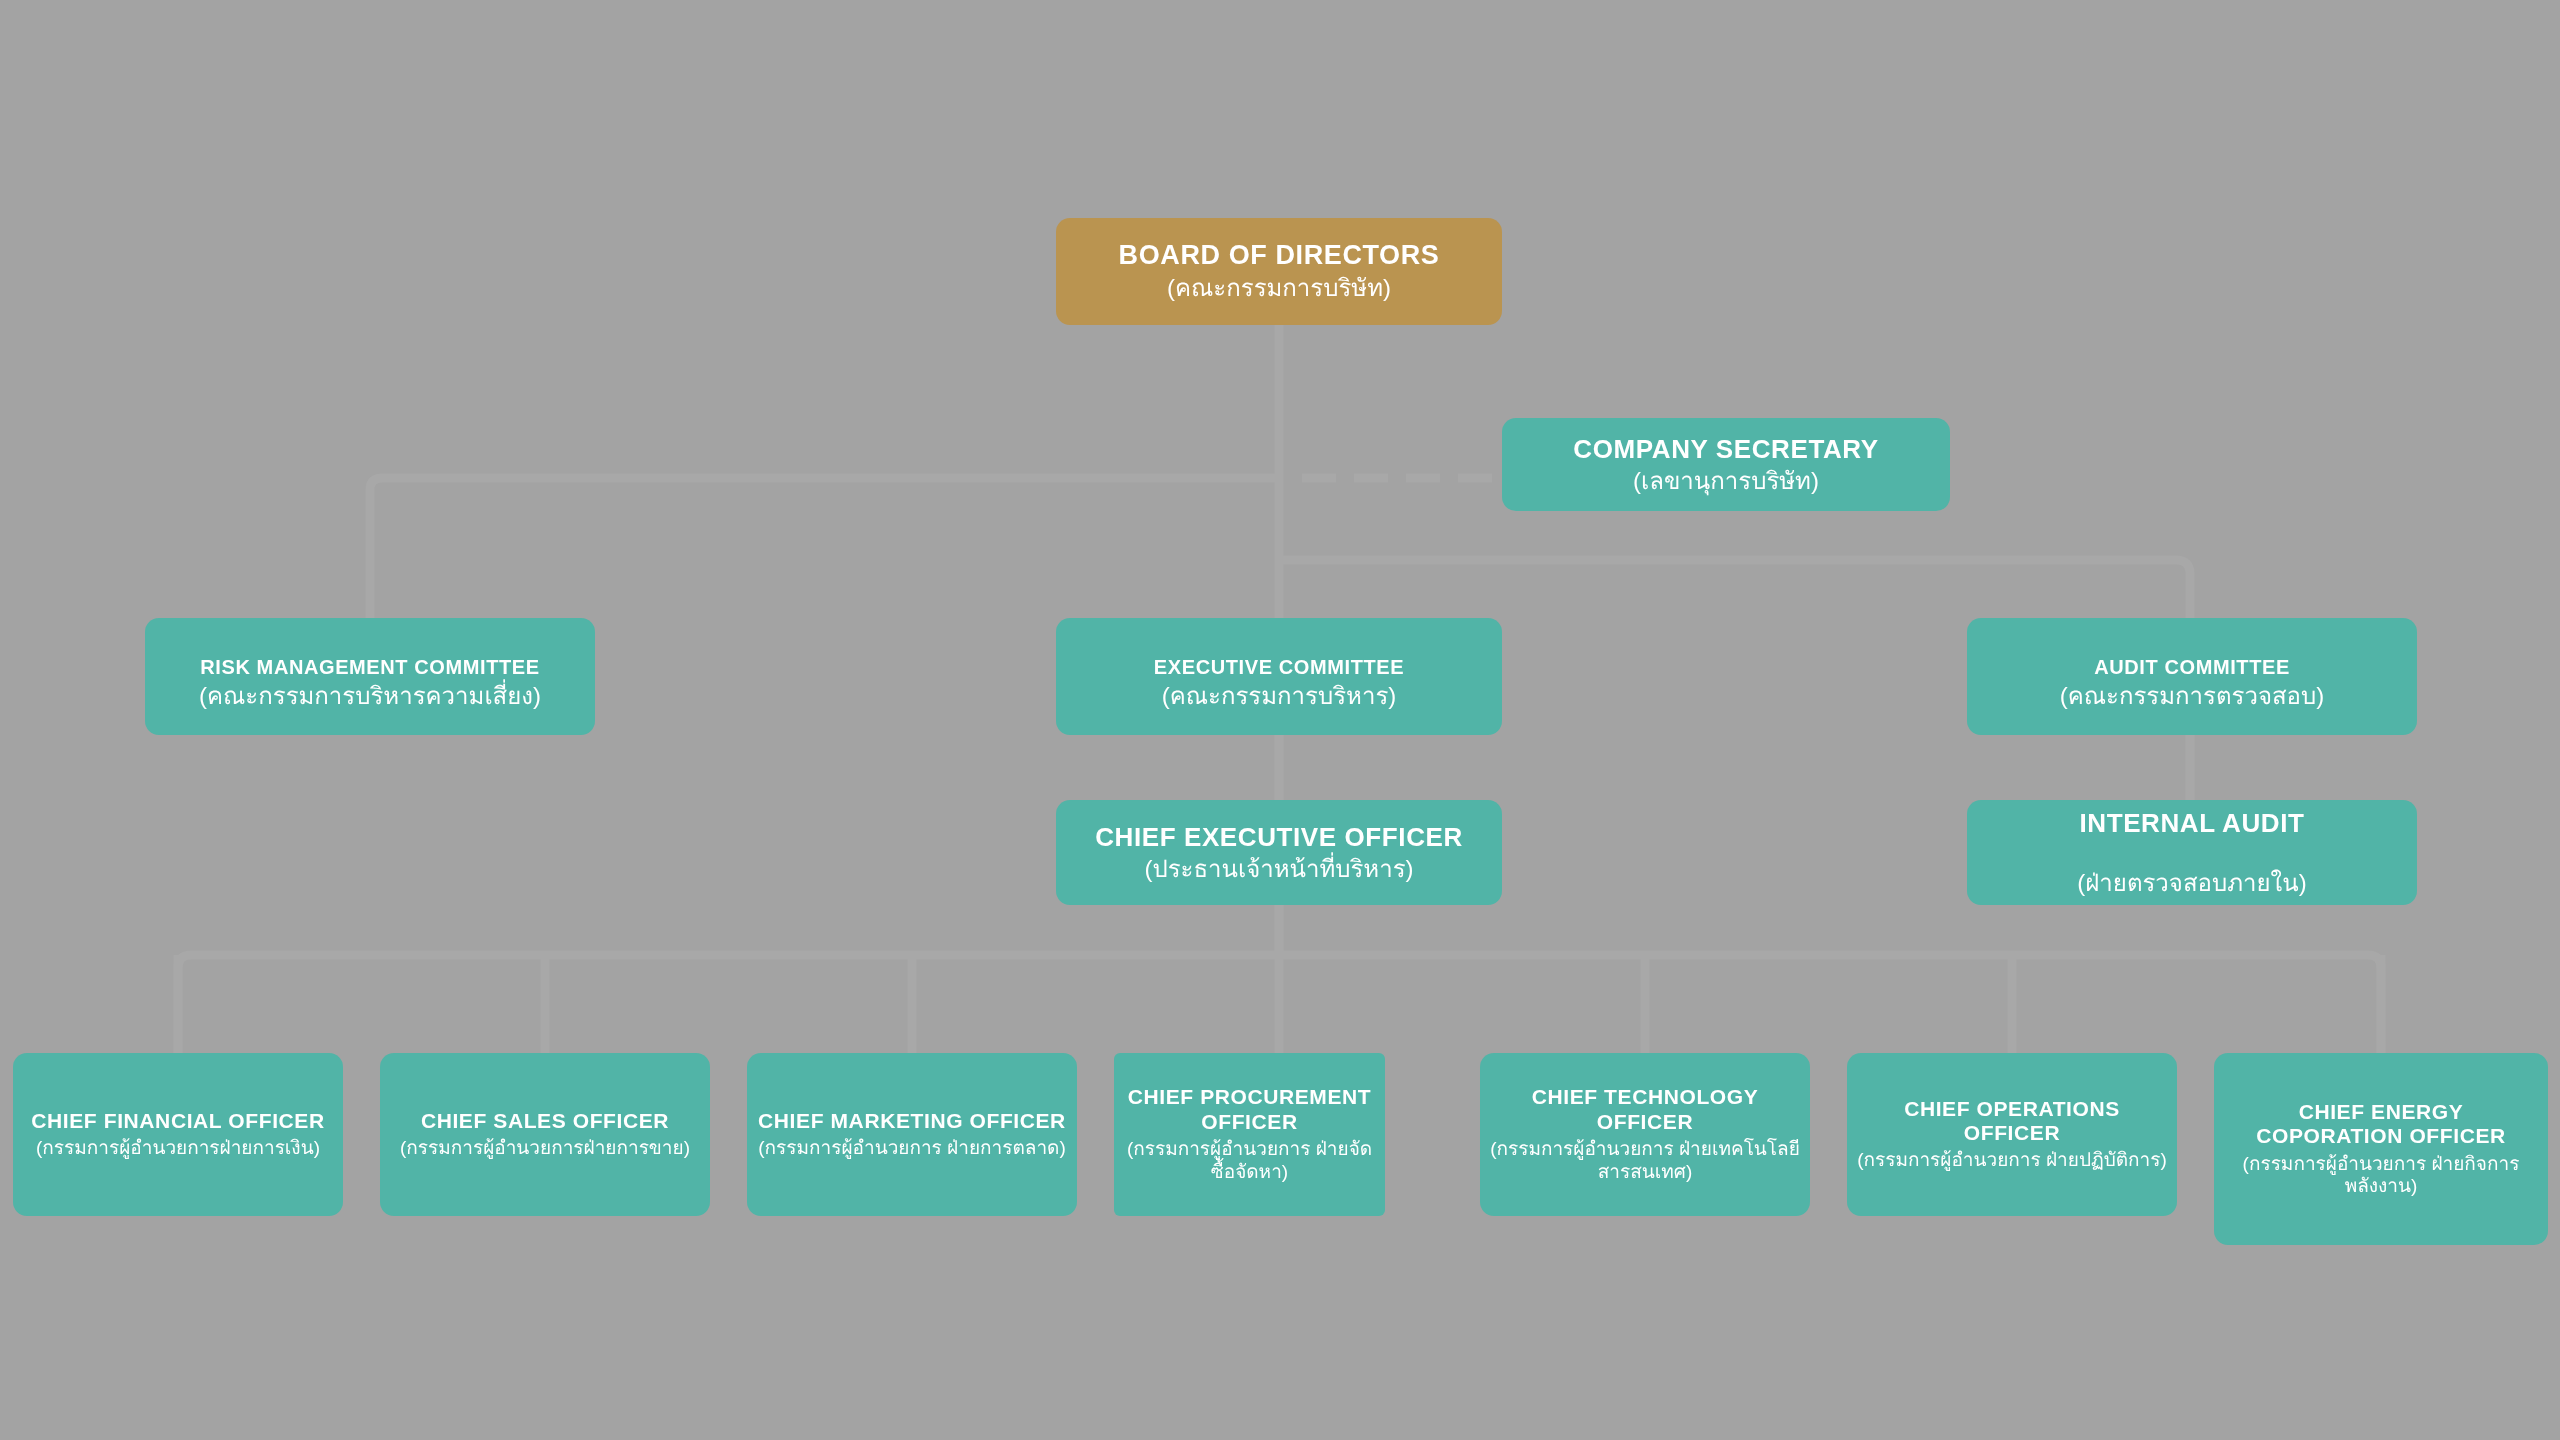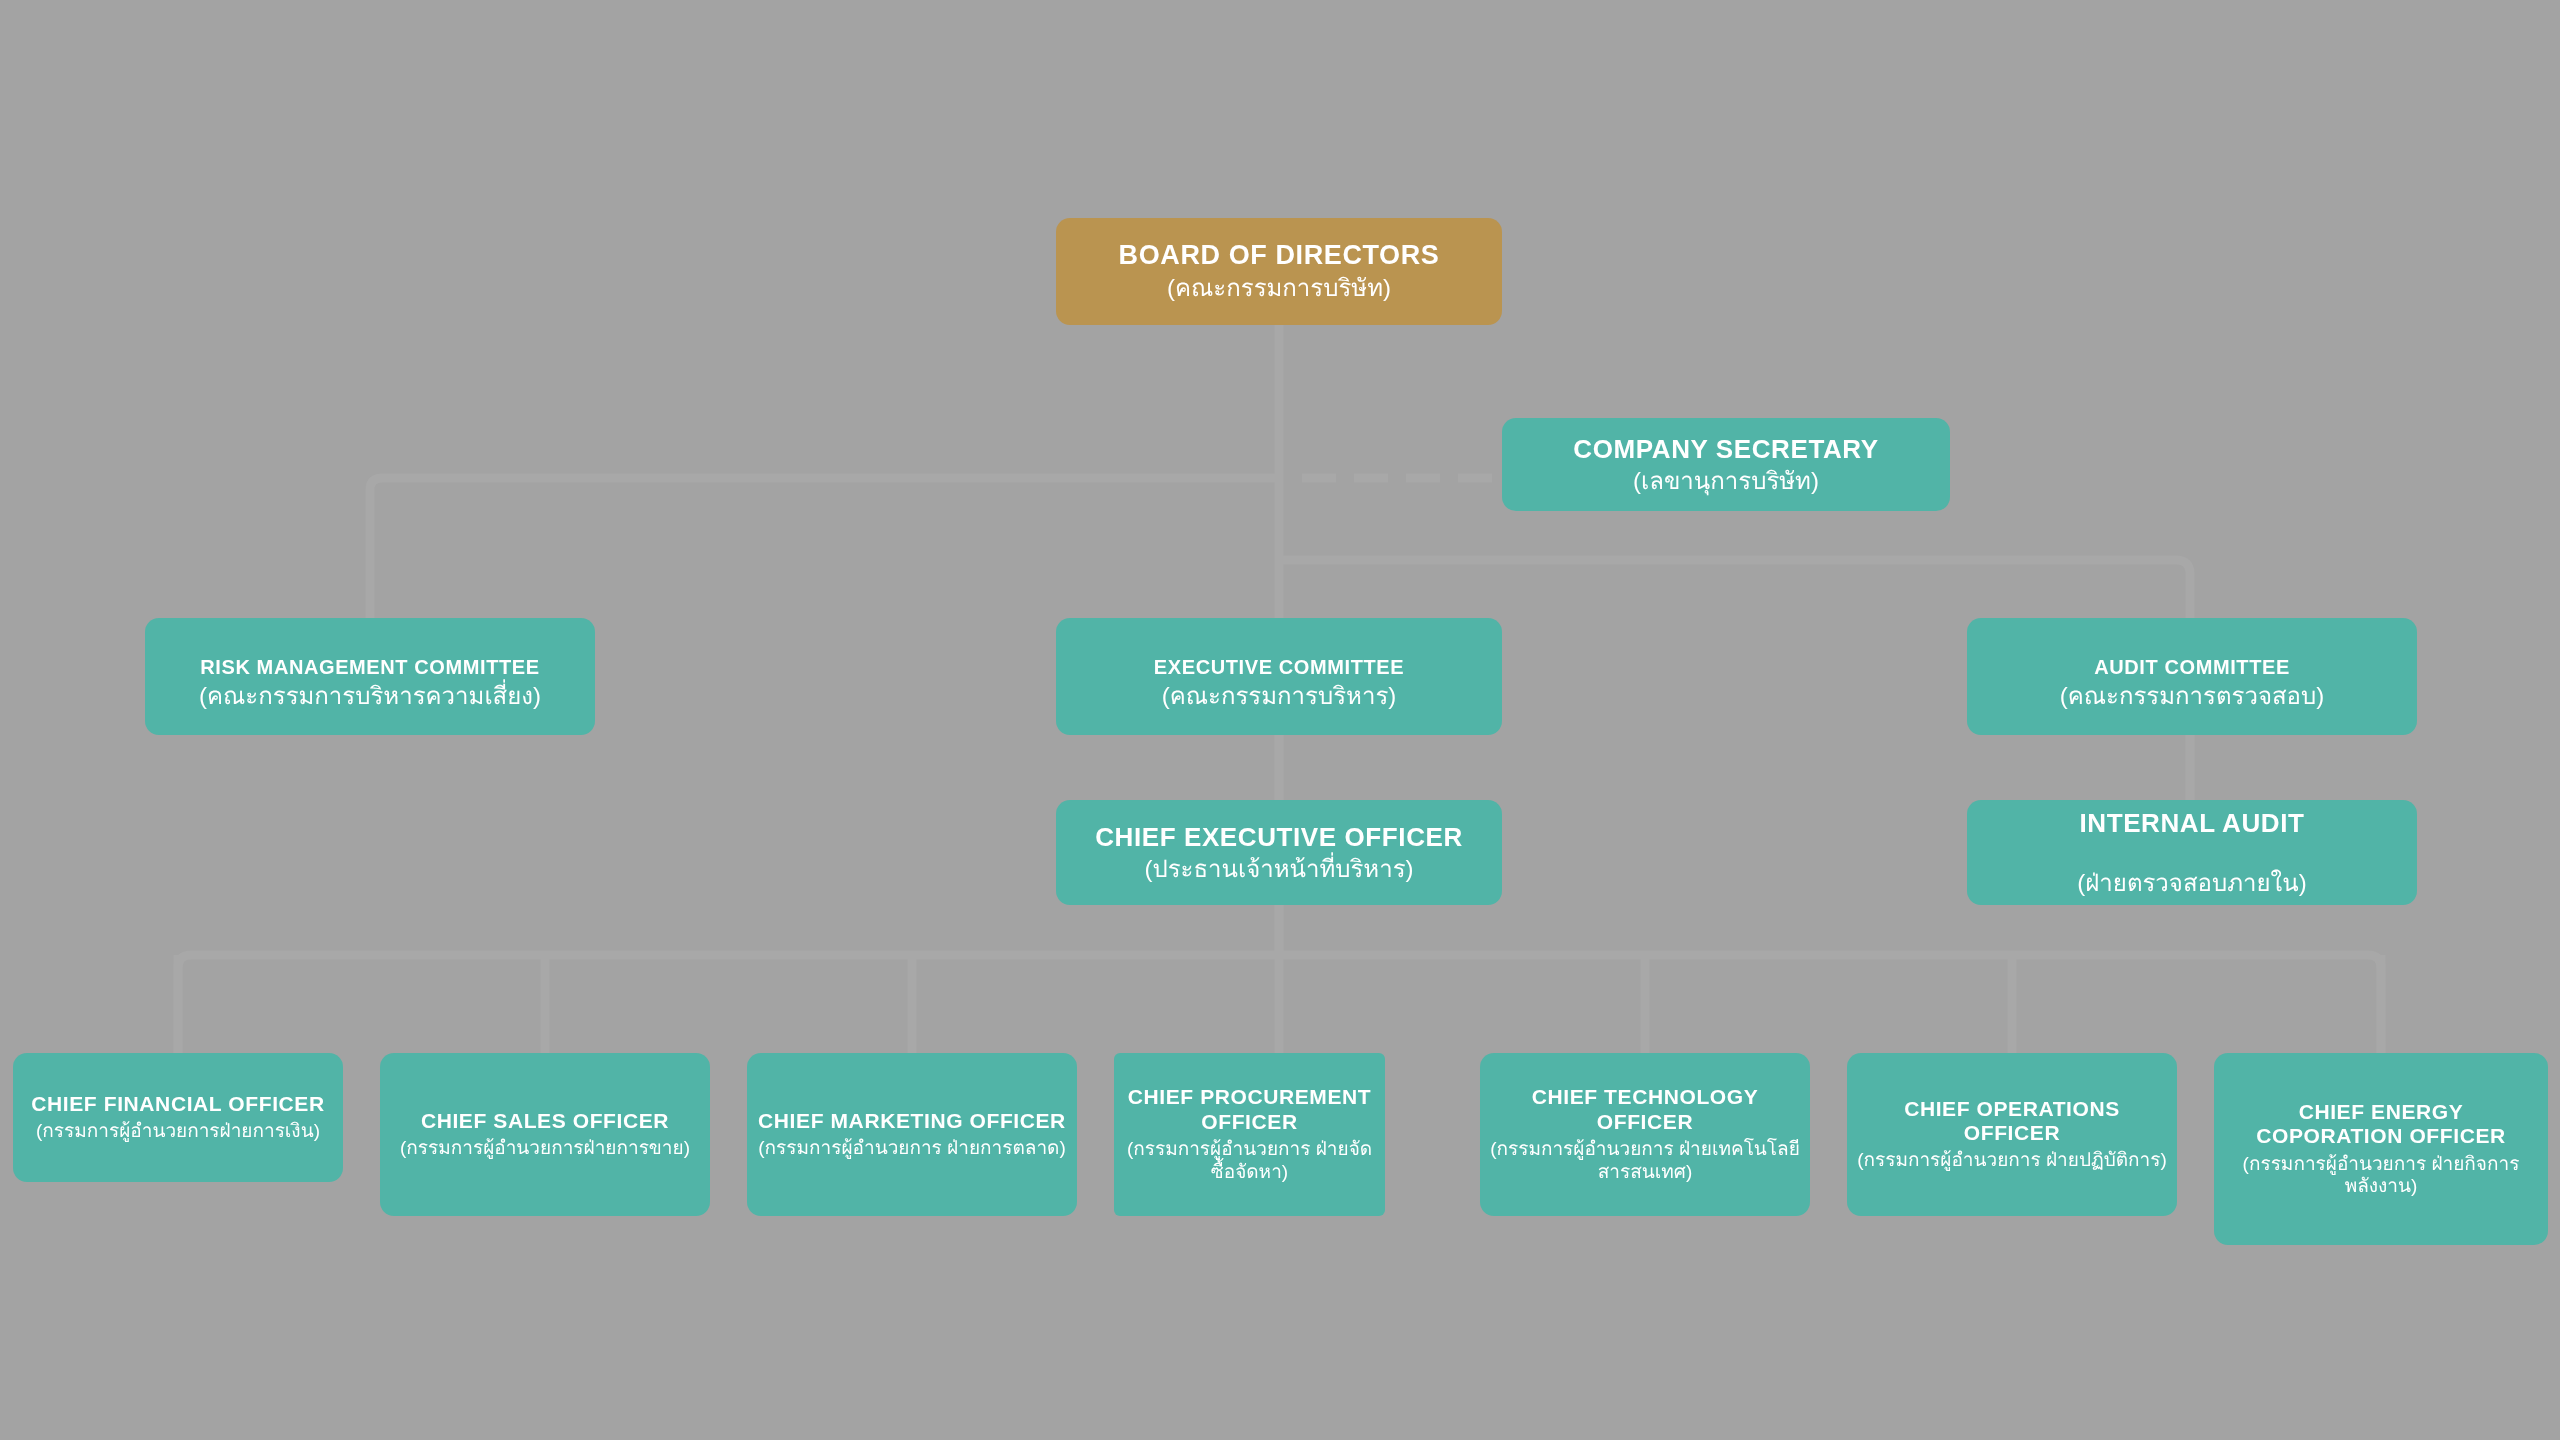--- a/index.html
+++ b/index.html
@@ -133,21 +133,21 @@
   <div class="node teal tier-ceo" style="left:1056px; top:800px; width:446px; height:105px;">
     <div class="en">CHIEF EXECUTIVE OFFICER</div>
     <div class="th">(ประธานเจ้าหน้าที่บริหาร)</div>
   </div>
 
   <div class="node teal tier-ceo" style="left:1967px; top:800px; width:450px; height:105px;gap:28px;">
     <div class="en">INTERNAL AUDIT</div>
     <div class="th">(ฝ่ายตรวจสอบภายใน)</div>
   </div>
 
-  <div class="node teal tier-cxo" style="left:13px; top:1053px; width:330px; height:129px;">
+  <div class="node teal tier-cxo" style="left:13px; top:1053px; width:330px; height:163px;">
     <div class="en">CHIEF FINANCIAL OFFICER</div>
     <div class="th">(กรรมการผู้อำนวยการฝ่ายการเงิน)</div>
   </div>
 
   <div class="node teal tier-cxo" style="left:380px; top:1053px; width:330px; height:163px;">
     <div class="en">CHIEF SALES OFFICER</div>
     <div class="th">(กรรมการผู้อำนวยการฝ่ายการขาย)</div>
   </div>
 
   <div class="node teal tier-cxo" style="left:747px; top:1053px; width:330px; height:163px;">

